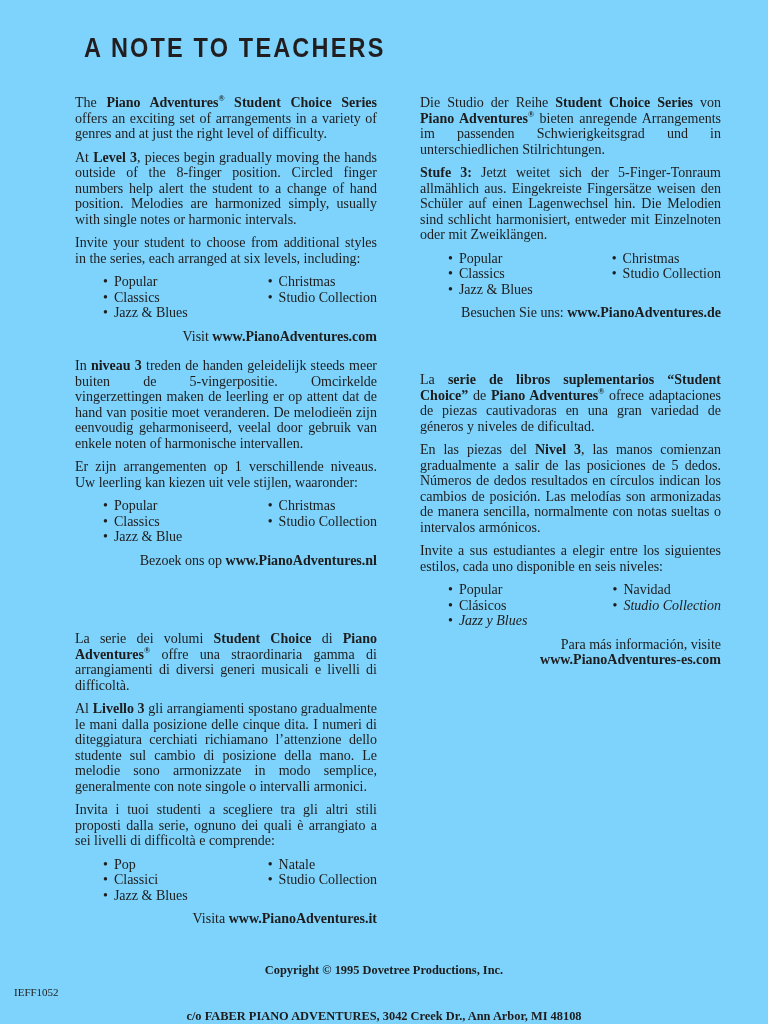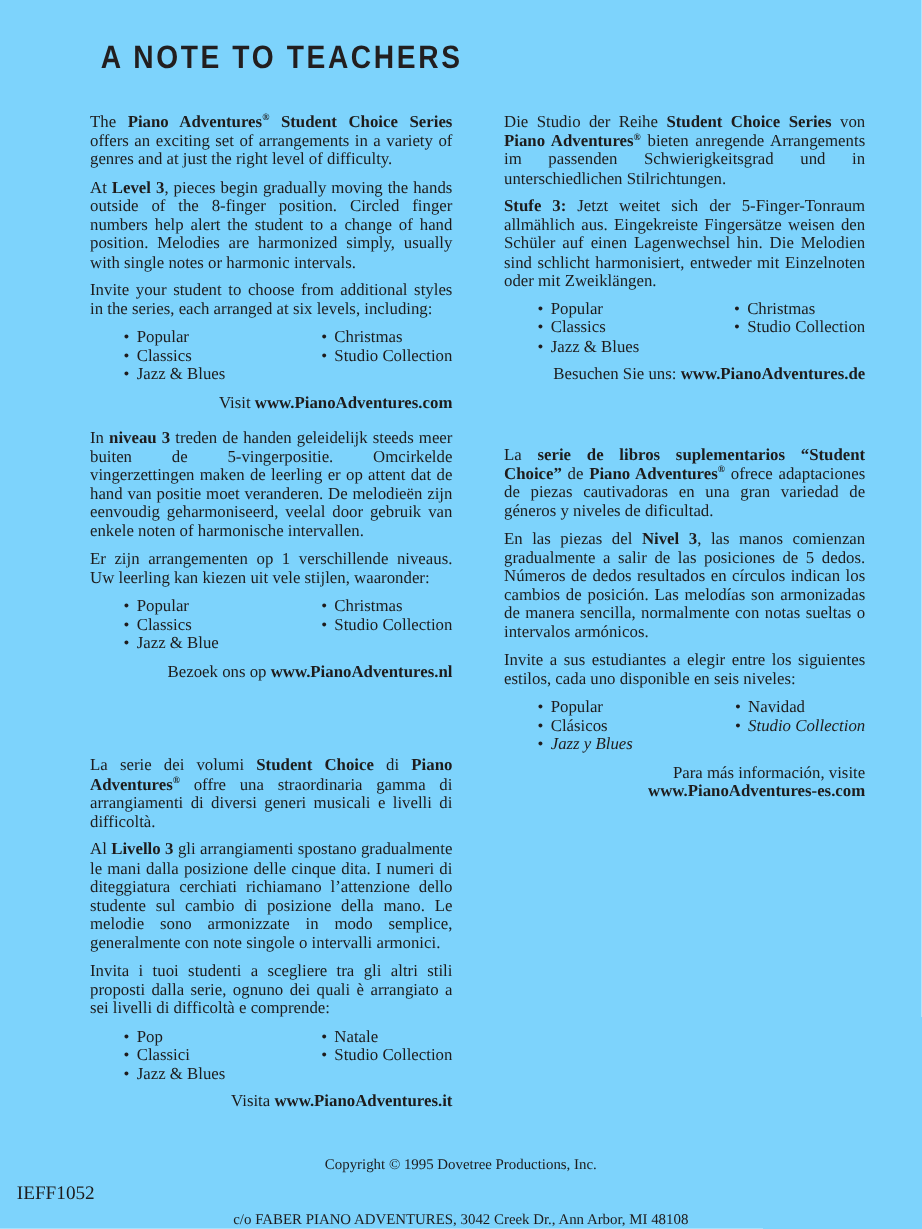--- a/index.html
+++ b/index.html
@@ -30,24 +30,24 @@
   sup { font-size:0.58em; line-height:0; vertical-align:super; }
   .bullets { display:flex; padding-left:28px; margin:2px 0 8px 0; text-align:left;justify-content:space-between; }
   .bullets ul { list-style:none; margin:0; padding:0; }
   .bullets ul.c1 { width:105px; }
   .bullets li { white-space:nowrap; line-height:15.5px; }
   .bullets .dot { margin-right:6px; }
   .footer {
     position:absolute; left:0; width:768px; top:933px; text-align:center;
     font-size:12.4px; line-height:15.2px; color:#1e1c1c; white-space:pre-wrap;
   }
-  .footer div { margin:0; }
+  .footer div { margin:0;font-weight:bold; }
   .code {
     position:absolute; left:14px; top:986px;
-    font-size:16px; color:#1e1c1c;
+    font-size:11px; color:#1e1c1c;
   }
 </style>
 </head>
 <body>
 
 <div class="page">
   <h1 class="title">A NOTE TO TEACHERS</h1>
 
   <section id="sec-english">
       <p class="para"><span>The </span><span class="b">Piano Adventures</span><sup class="b">®</sup><span class="b"> Student Choice Series</span><span> offers an exciting set of arrangements in a variety of genres and at just the right level of difficulty.</span></p>

